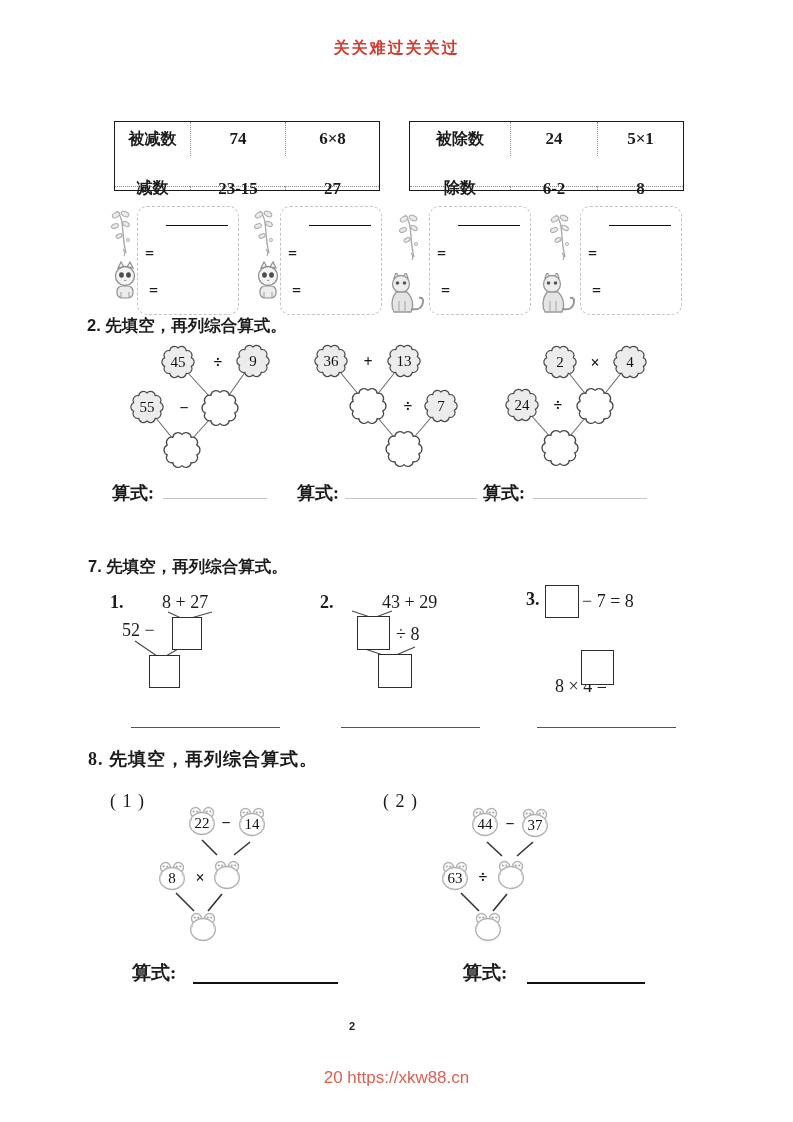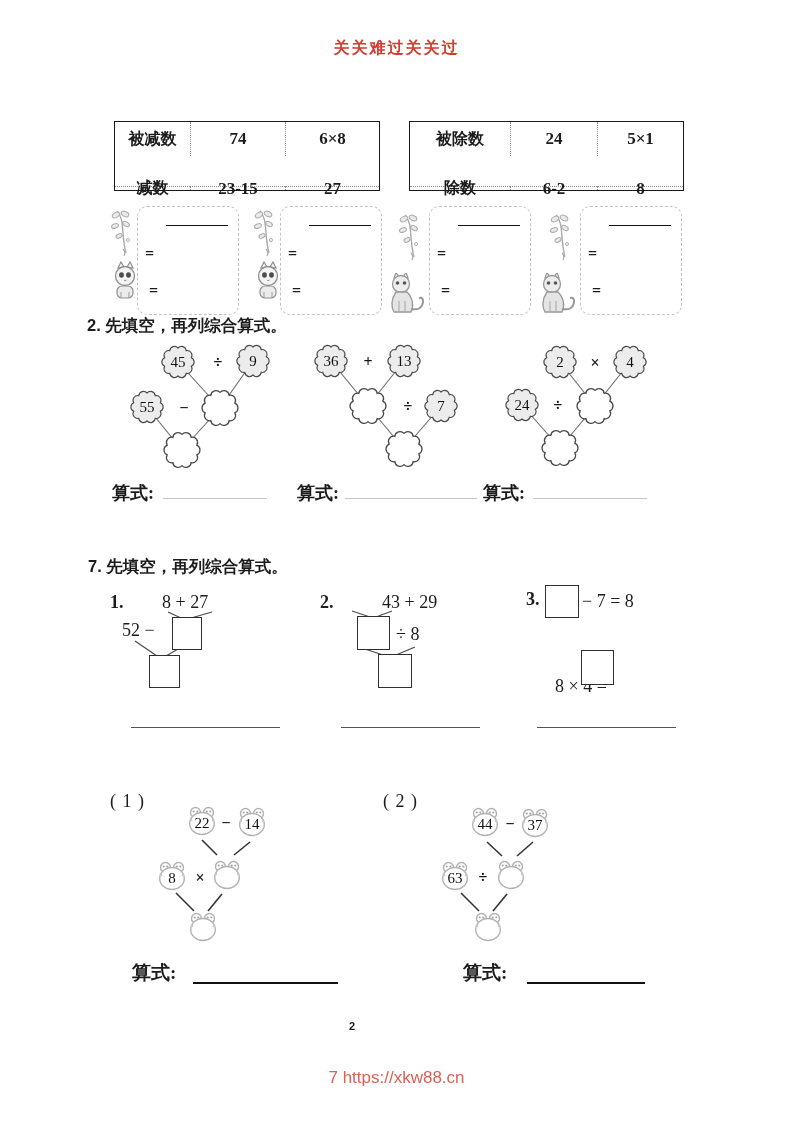--- a/index.html
+++ b/index.html
@@ -248,20 +248,21 @@
   <div class="t qnum" style="left:526px;top:589px;">3.</div>
   <div class="wbox" style="left:545px;top:585px;width:32px;height:31px;"></div>
   <div class="t expr" style="left:582px;top:591px;">− 7 = 8</div>
   <div class="t expr" style="left:524px;top:676px;margin-left:31px;">8 × 4 =</div>
   <div class="wbox" style="left:581px;top:650px;width:31px;height:33px;"></div>
 
   <div class="uline ul-dark" style="left:131px;top:727px;width:149px;"></div>
   <div class="uline ul-dark" style="left:341px;top:727px;width:139px;"></div>
   <div class="uline ul-dark" style="left:537px;top:727px;width:139px;"></div>
 
+  <div class="t qtitle-serif" style="left:88px;top:747px;">8.  先填空，再列综合算式。</div>
 
   <div class="t parenum" style="left:110px;top:791px;">( 1 )</div>
   <div class="t parenum" style="left:383px;top:791px;">( 2 )</div>
 
   <svg class="svgabs" style="left:140px;top:795px;" width="440" height="160" viewBox="140 795 440 160">
 
     <line class="lnk8" x1="202" y1="840" x2="217" y2="855"></line>
       <line class="lnk8" x1="250" y1="842" x2="234" y2="855"></line>
     <line class="lnk8" x1="176" y1="893" x2="194" y2="911"></line>
       <line class="lnk8" x1="222" y1="894" x2="208" y2="911"></line>
@@ -293,15 +294,15 @@
     <text class="bubtxt" x="455" y="883">63</text>
     <text class="optxt" x="483" y="883">÷</text>
   </svg>
 
   <div class="t flabel" style="left:132px;top:960px;font-size:19px;">算式:</div>
   <div class="uline ul-black" style="left:193px;top:982px;width:145px;"></div>
   <div class="t flabel" style="left:463px;top:960px;font-size:19px;">算式:</div>
   <div class="uline ul-black" style="left:527px;top:982px;width:118px;"></div>
 
   <div class="t pagenum" style="left:349px;top:1020px;">2</div>
-  <div class="t footer-link" style="left:0;right:0;top:1068px;text-align:center;">7 https://xkw88.cn</div>
+  <div class="t footer-link" style="left:0;right:0;top:1068px;text-align:center;">20 https://xkw88.cn</div>
 
 </div>
 
 </body></html>

